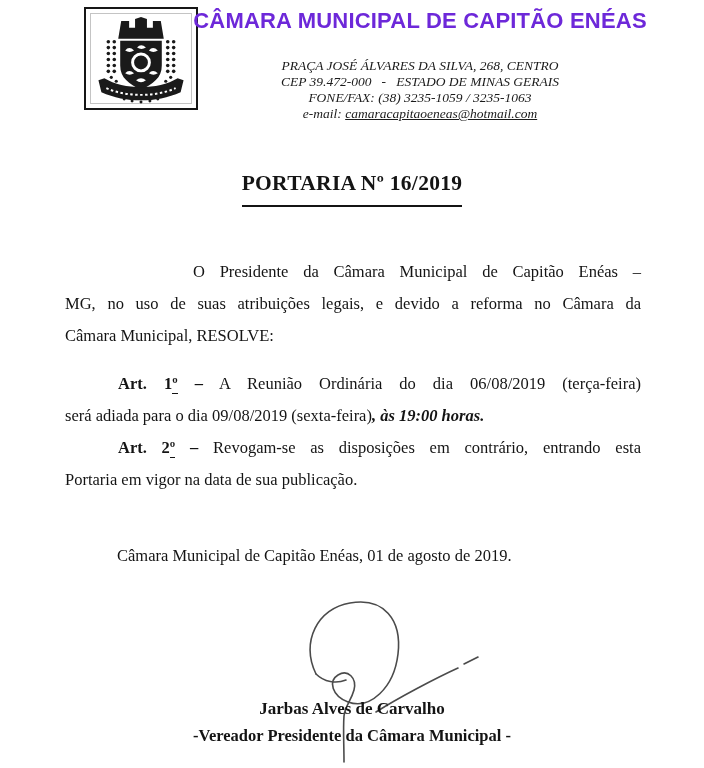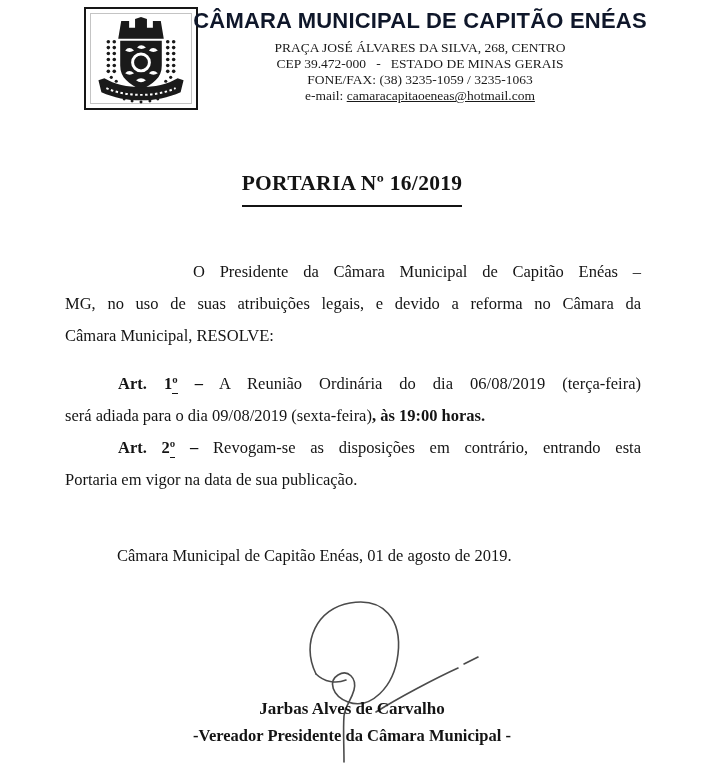--- a/index.html
+++ b/index.html
@@ -22,46 +22,46 @@
     border:1px solid #c4c4c4;
   }
   .crest-svg{position:absolute;left:0;top:0;width:100%;height:100%;}
   .header-text{
     position:absolute;left:190px;top:8px;width:460px;
     text-align:center;
   }
   .org-name{
     font-family:"Liberation Sans", sans-serif;
     font-weight:bold;font-size:22px;letter-spacing:0.2px;
-    white-space:nowrap;color:#0f172a;
+    white-space:nowrap;color:#6d28d9;
   }
   .addr-line{
     font-size:13.5px;line-height:16px;white-space:pre;color:#1a1a1a;
   }
-  .addr-block{margin-top:6px;}
+  .addr-block{margin-top:24px;font-style:italic;}
   .email-addr{text-decoration:underline;}
   
   .doc-title{
     position:absolute;left:0;top:171px;width:704px;text-align:center;
     font-size:21.5px;font-weight:bold;letter-spacing:0.3px;
   }
   .doc-title span{border-bottom:2.5px solid #141414;padding-bottom:10px;}
   
   .body-text{
     position:absolute;left:65px;top:256px;width:576px;
     font-size:16.5px;line-height:32px;
   }
   .jline{text-align:justify;text-align-last:justify;}
   .nline{text-align:left;}
   .indent-p1{padding-left:128px;}
   .indent-art{padding-left:53px;}
   .art1-block{margin-top:16px;}
   b.lbl{font-weight:bold;}
   .ord{border-bottom:1.5px solid #141414;}
-  .bi{font-weight:bold;}
+  .bi{font-weight:bold;font-style:italic;}
   
   .date-line{
     position:absolute;left:117px;top:543px;font-size:16.5px;line-height:26px;
   }
   
   .sig-svg{position:absolute;left:288px;top:594px;width:205px;height:172px;}
   .sig-name{
     position:absolute;left:0;top:699px;width:704px;text-align:center;
     font-size:17px;font-weight:bold;
   }

